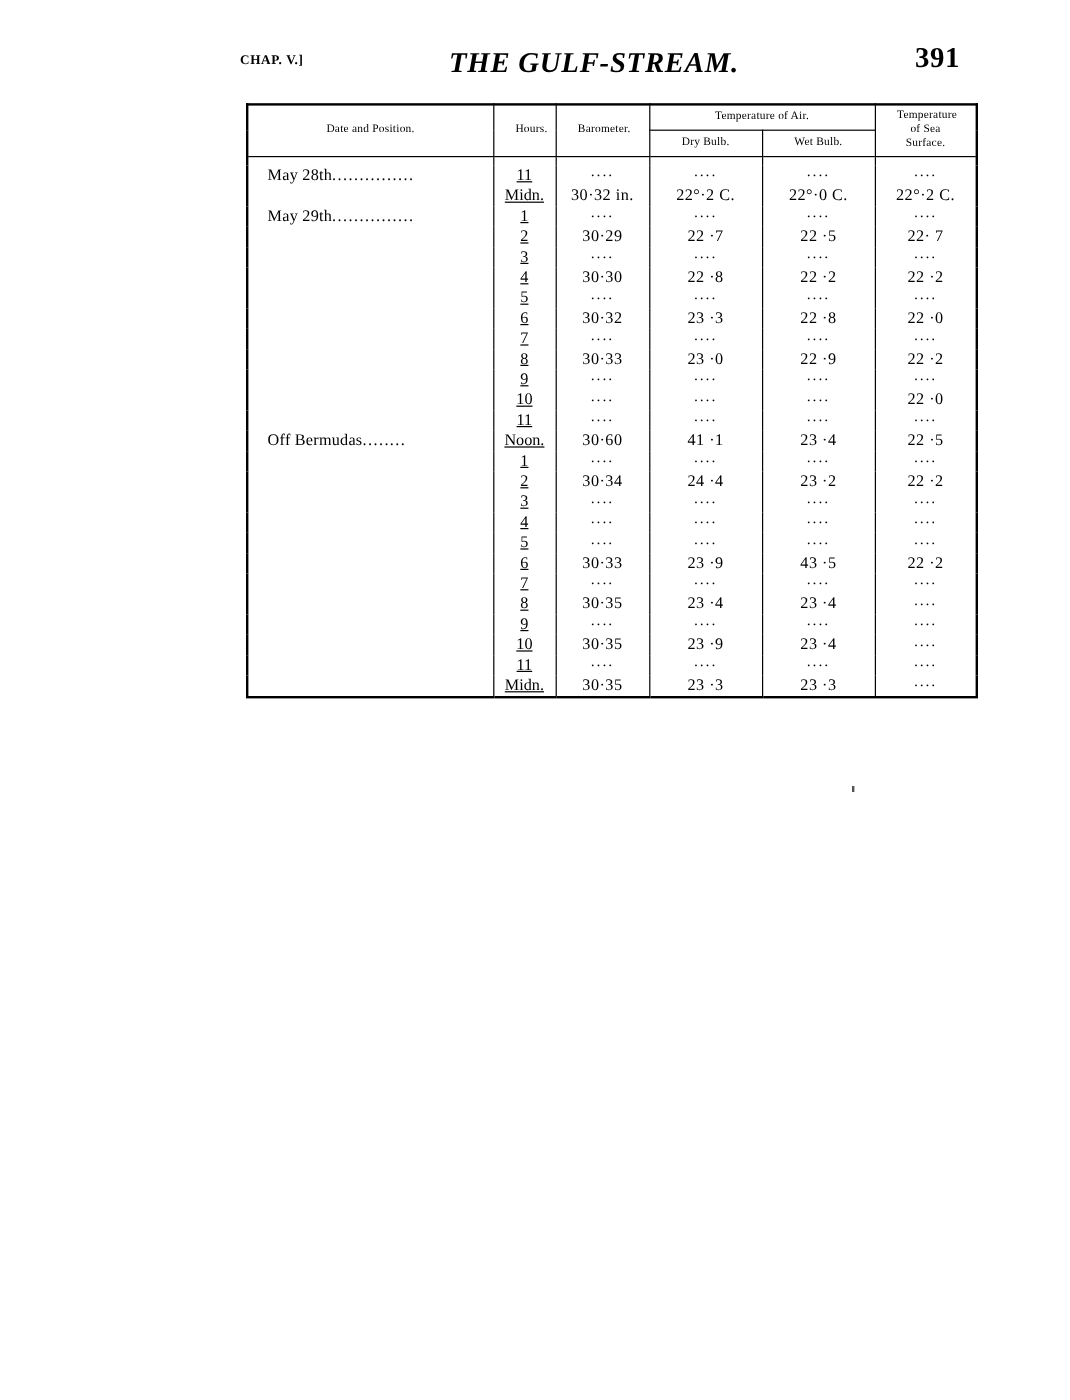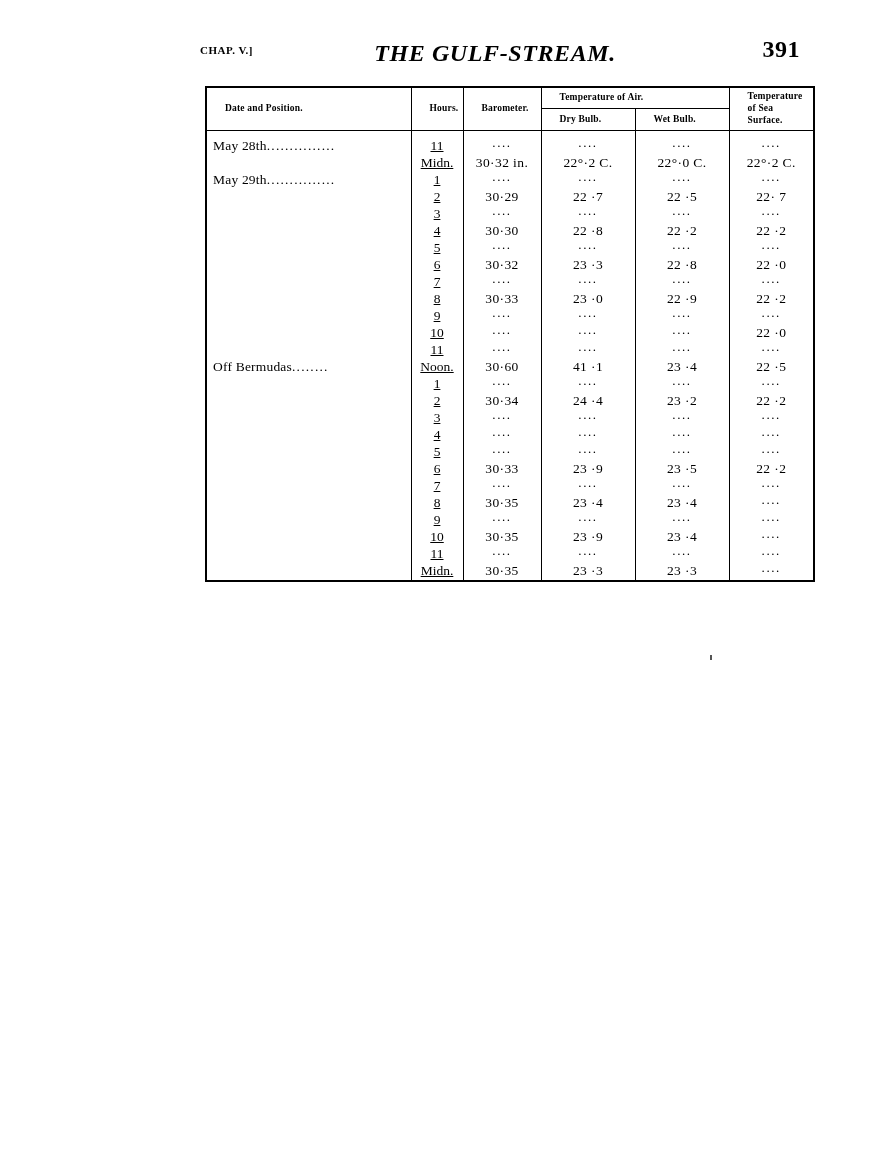--- a/index.html
+++ b/index.html
@@ -72,23 +72,23 @@
     table-layout: fixed;
     font-family: "Liberation Serif", serif;
   }
   table.obs, table.obs th, table.obs td {
     border: 1px solid #000;
   }
   table.obs {
     border: 2px solid #000;
   }
   table.obs th {
-    font-weight: bold;
+    font-weight: normal;
     font-size: 9.5px;
-    text-align: left;
+    text-align: center;
     padding: 3px 18px;
     line-height: 1.25;
     letter-spacing: 0.2px;
   }
   td {
     padding: 0;
   }
 
   .col-pos   { width: 205px; }
   .col-hour  { width: 52px; }
@@ -104,21 +104,21 @@
     border-top: none;
     border-bottom: none;
     height: 17px;
     font-size: 13.5px;
     vertical-align: middle;
   }
   tr.obs-row:last-child td { border-bottom: 2px solid #000; }
 
   td.pos {
     text-align: left;
-    padding-left: 6px;
+    padding-left: 16px;
     padding-right: 6px;
     font-size: 15px;
     white-space: nowrap;
     letter-spacing: 0.2px;
   }
   td.pos .label { }
   td.pos .leader { letter-spacing: 1.2px; }
 
   td.hour {
     text-align: center;
@@ -360,21 +360,21 @@
             <td class="val"><span class="dots">....</span></td>
             <td class="val"><span class="dots">....</span></td>
             <td class="val"><span class="dots">....</span></td>
             <td class="val"><span class="dots">....</span></td>
           </tr>
           <tr class="obs-row">
             <td class="pos"></td>
             <td class="hour"><span>6</span></td>
             <td class="val"><span>30·33</span></td>
             <td class="val"><span>23 ·9</span></td>
-            <td class="val"><span>23 ·5</span></td>
+            <td class="val"><span>43 ·5</span></td>
             <td class="val"><span>22 ·2</span></td>
           </tr>
           <tr class="obs-row">
             <td class="pos"></td>
             <td class="hour"><span>7</span></td>
             <td class="val"><span class="dots">....</span></td>
             <td class="val"><span class="dots">....</span></td>
             <td class="val"><span class="dots">....</span></td>
             <td class="val"><span class="dots">....</span></td>
           </tr>

